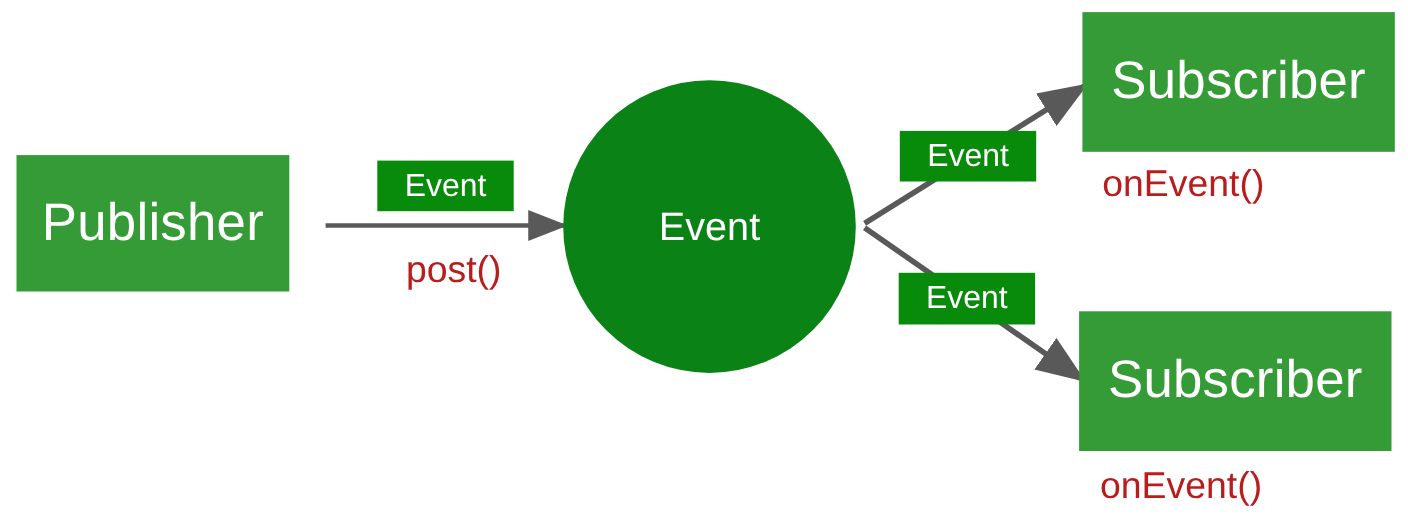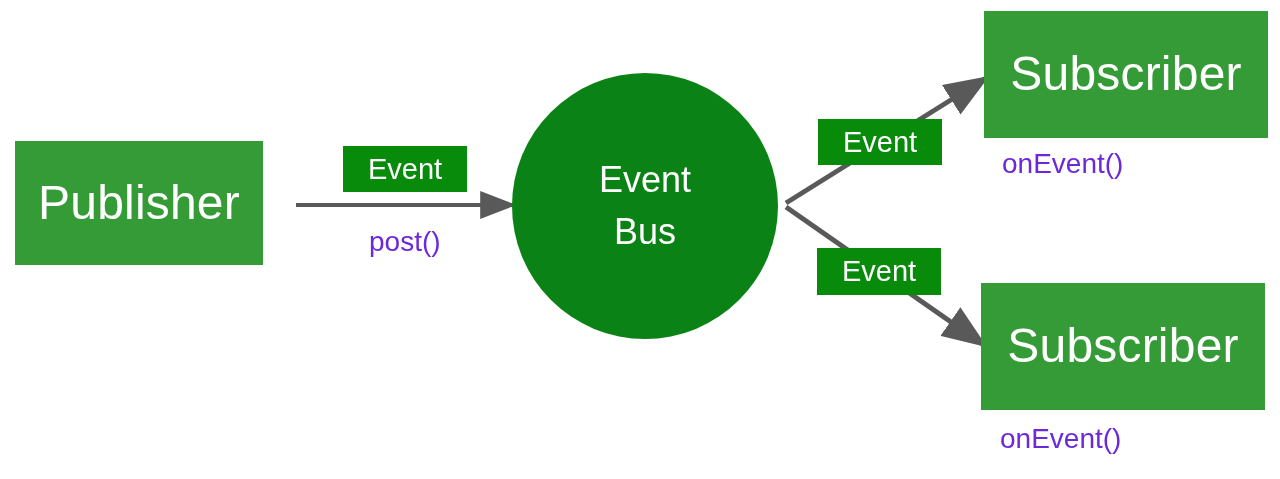--- a/index.html
+++ b/index.html
@@ -58,22 +58,22 @@
     display: flex;
     align-items: center;
     justify-content: center;
     color: #ffffff;
     font-size: 29px;
     line-height: 1;
   }
   .plain-label {
     position: absolute;
     z-index: 3;
-    color: #6d28d9;
-    font-size: 28px;
+    color: #b91c1c;
+    font-size: 34px;
     line-height: 1;
     white-space: nowrap;
     text-align: center;
   }
 </style>
 </head>
 <body>
 
 <div id="canvas">
 
@@ -96,21 +96,20 @@
       <line x1="786" y1="207" x2="984" y2="345" stroke="#595959" stroke-width="5" marker-end="url(#arrowhead)"></line>
     </g>
   </svg>
 
   <div class="node-box" style="left:15px; top:141px; width:248px; height:124px; background:#359B36;">
     <span>Publisher</span>
   </div>
 
   <div class="node-circle" style="left:512px; top:73px; width:266px; height:266px; background:#0B8215;">
     <span>Event</span>
-    <span>Bus</span>
   </div>
 
   <div class="node-box" style="left:984px; top:11px; width:284px; height:127px; background:#359B36;">
     <span>Subscriber</span>
   </div>
 
   <div class="node-box" style="left:981px; top:283px; width:284px; height:127px; background:#359B36;">
     <span>Subscriber</span>
   </div>
 

